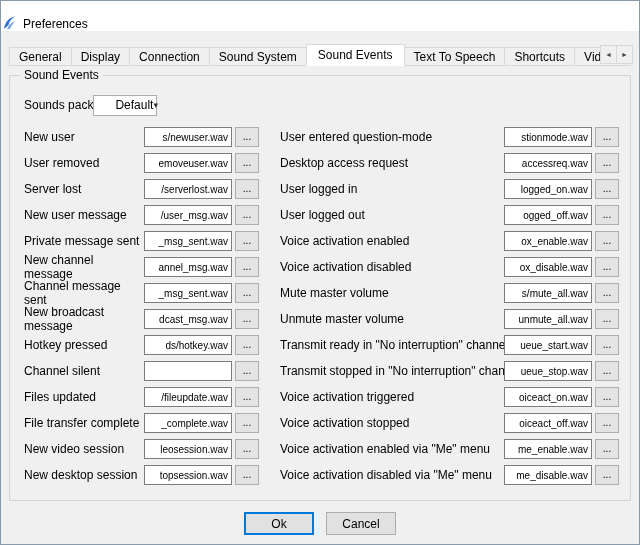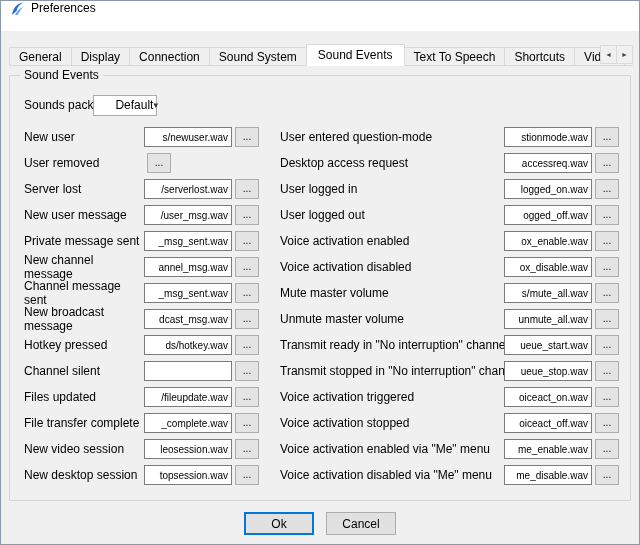--- a/index.html
+++ b/index.html
@@ -13,22 +13,22 @@
   .window {
     width:640px; height:545px;
     border:1px solid #8a98a8;
     background:#f0f0f0;
     position:relative;
     overflow:hidden;
   }
   
   .titlebar {
     height:30px; background:#ffffff;
-    display:flex; align-items:flex-start;
-    padding-left:8px; gap:6px;
+    display:flex; align-items:flex-end;
+    gap:6px;
   }
   .app-icon { width:16px; height:16px; display:inline-block; }
   .title-text { font-size:12px; color:#000; }
 
   
   .tabs-wrap {
     position:relative;
     margin:13px 8px 0 8px;
     width:624px; height:22px;
     overflow:hidden;
@@ -184,20 +184,21 @@
     <div class="cols">
 
       <div class="col-left">
         <div class="frow">
           <span class="lbl">New user</span>
           <input class="txt" value="s/newuser.wav" style="">
           <button class="dots">...</button>
         </div>
         <div class="frow">
           <span class="lbl">User removed</span>
+          <input class="txt" value="emoveuser.wav" style="">
           <button class="dots">...</button>
         </div>
         <div class="frow">
           <span class="lbl">Server lost</span>
           <input class="txt" value="/serverlost.wav" style="">
           <button class="dots">...</button>
         </div>
         <div class="frow">
           <span class="lbl">New user message</span>
           <input class="txt" value="/user_msg.wav" style="">

